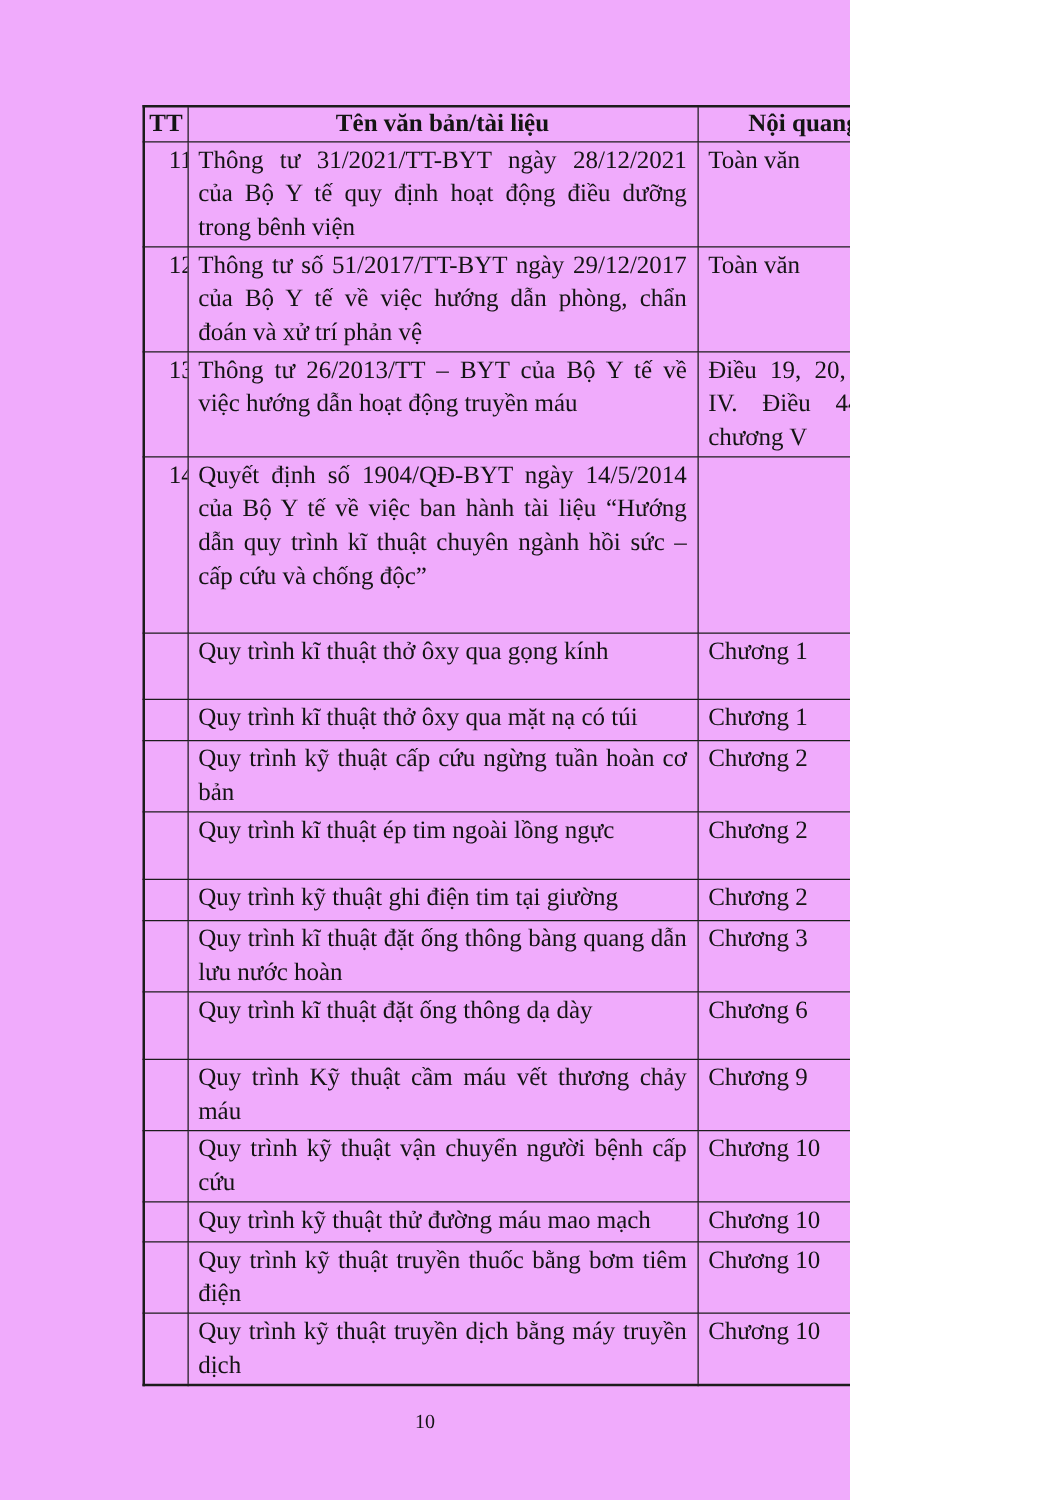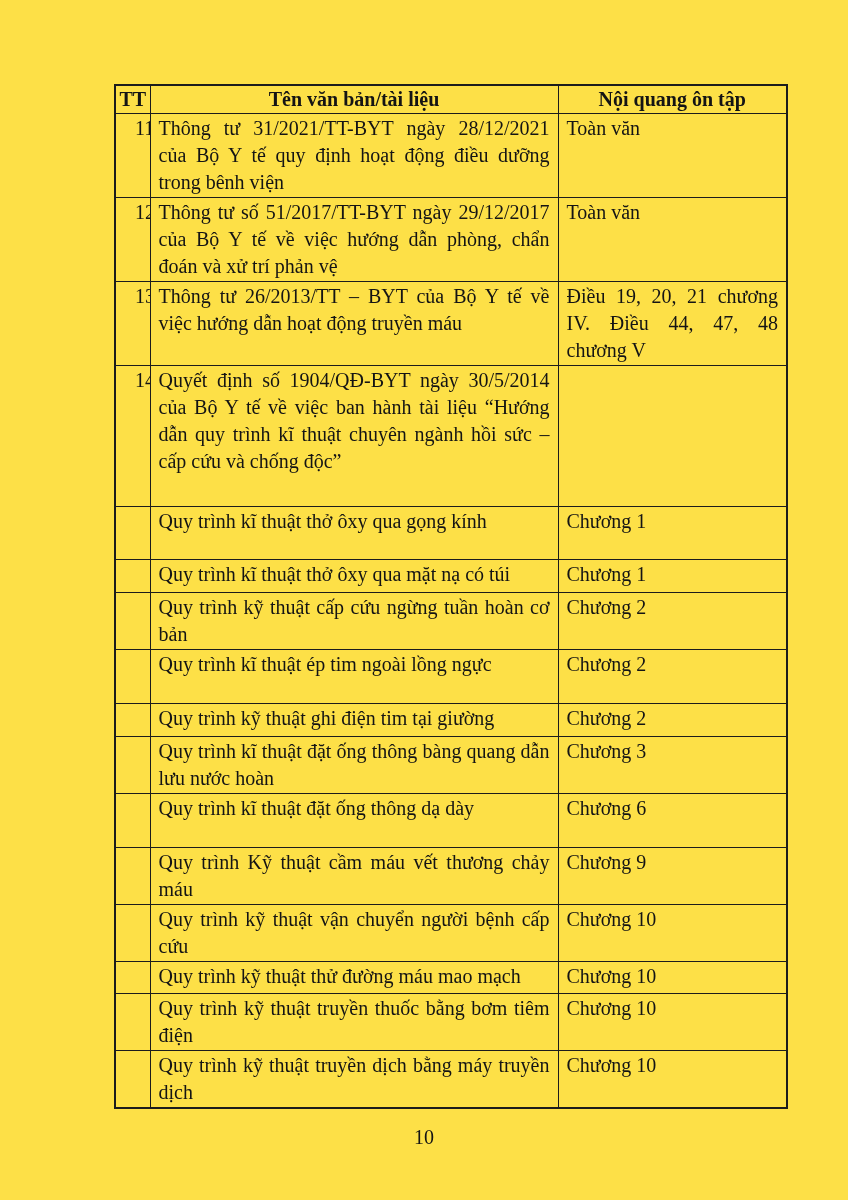--- a/index.html
+++ b/index.html
@@ -5,22 +5,22 @@
   * { box-sizing: border-box; }
   html, body {
     margin: 0; padding: 0;
     width: 848px; height: 1200px;
     background: #ffffff;
     font-family: "Liberation Serif", "DejaVu Serif", serif;
     color: #141414;
   }
   .page {
     position: relative;
-    width: 848px; height: 1200px;
-    background: #fde047;
+    width: 680px; height: 1200px;
+    background: #f0abfc;
     overflow: hidden;
     text-decoration: underline;
   }
   table.review-table {
     position: absolute;
     left: 114px; top: 84px;
     width: 672px;
     border-collapse: collapse;
     table-layout: fixed;
     border: 2px solid #1c1c1c;
@@ -57,21 +57,21 @@
   tbody tr:nth-child(12) { height: 55px;  }
   tbody tr:nth-child(13) { height: 54px;  }
   tbody tr:nth-child(14) { height: 32px;  }
   tbody tr:nth-child(15) { height: 55px;  }
   tbody tr:nth-child(16) { height: 54px;  }
   .page-number {
     position: absolute;
     left: 0; top: 1124px;
     width: 100%;
     text-align: center;
-    font-size: 20px;
+    font-size: 16px;
     line-height: 27px;
   }
 </style>
 </head>
 <body>
 
 <div class="page">
 
   <table class="review-table">
     <colgroup>
@@ -97,21 +97,21 @@
           <td class="doc-cell">Thông tư số 51/2017/TT-BYT ngày 29/12/2017 của Bộ Y tế về việc hướng dẫn phòng, chẩn đoán và xử trí phản vệ</td>
           <td class="note-cell">Toàn văn</td>
         </tr>
         <tr>
           <td class="tt-cell">13</td>
           <td class="doc-cell">Thông tư 26/2013/TT – BYT của Bộ Y tế về việc hướng dẫn hoạt động truyền máu</td>
           <td class="note-cell">Điều 19, 20, 21 chương IV. Điều 44, 47, 48 chương V</td>
         </tr>
         <tr>
           <td class="tt-cell">14</td>
-          <td class="doc-cell">Quyết định số 1904/QĐ-BYT ngày 30/5/2014 của Bộ Y tế về việc ban hành tài liệu “Hướng dẫn quy trình kĩ thuật chuyên ngành hồi sức – cấp cứu và chống độc”</td>
+          <td class="doc-cell">Quyết định số 1904/QĐ-BYT ngày 14/5/2014 của Bộ Y tế về việc ban hành tài liệu “Hướng dẫn quy trình kĩ thuật chuyên ngành hồi sức – cấp cứu và chống độc”</td>
           <td class="note-cell"></td>
         </tr>
         <tr>
           <td class="tt-cell"></td>
           <td class="doc-cell">Quy trình kĩ thuật thở ôxy qua gọng kính</td>
           <td class="note-cell">Chương 1</td>
         </tr>
         <tr>
           <td class="tt-cell"></td>
           <td class="doc-cell">Quy trình kĩ thuật thở ôxy qua mặt nạ có túi</td>

